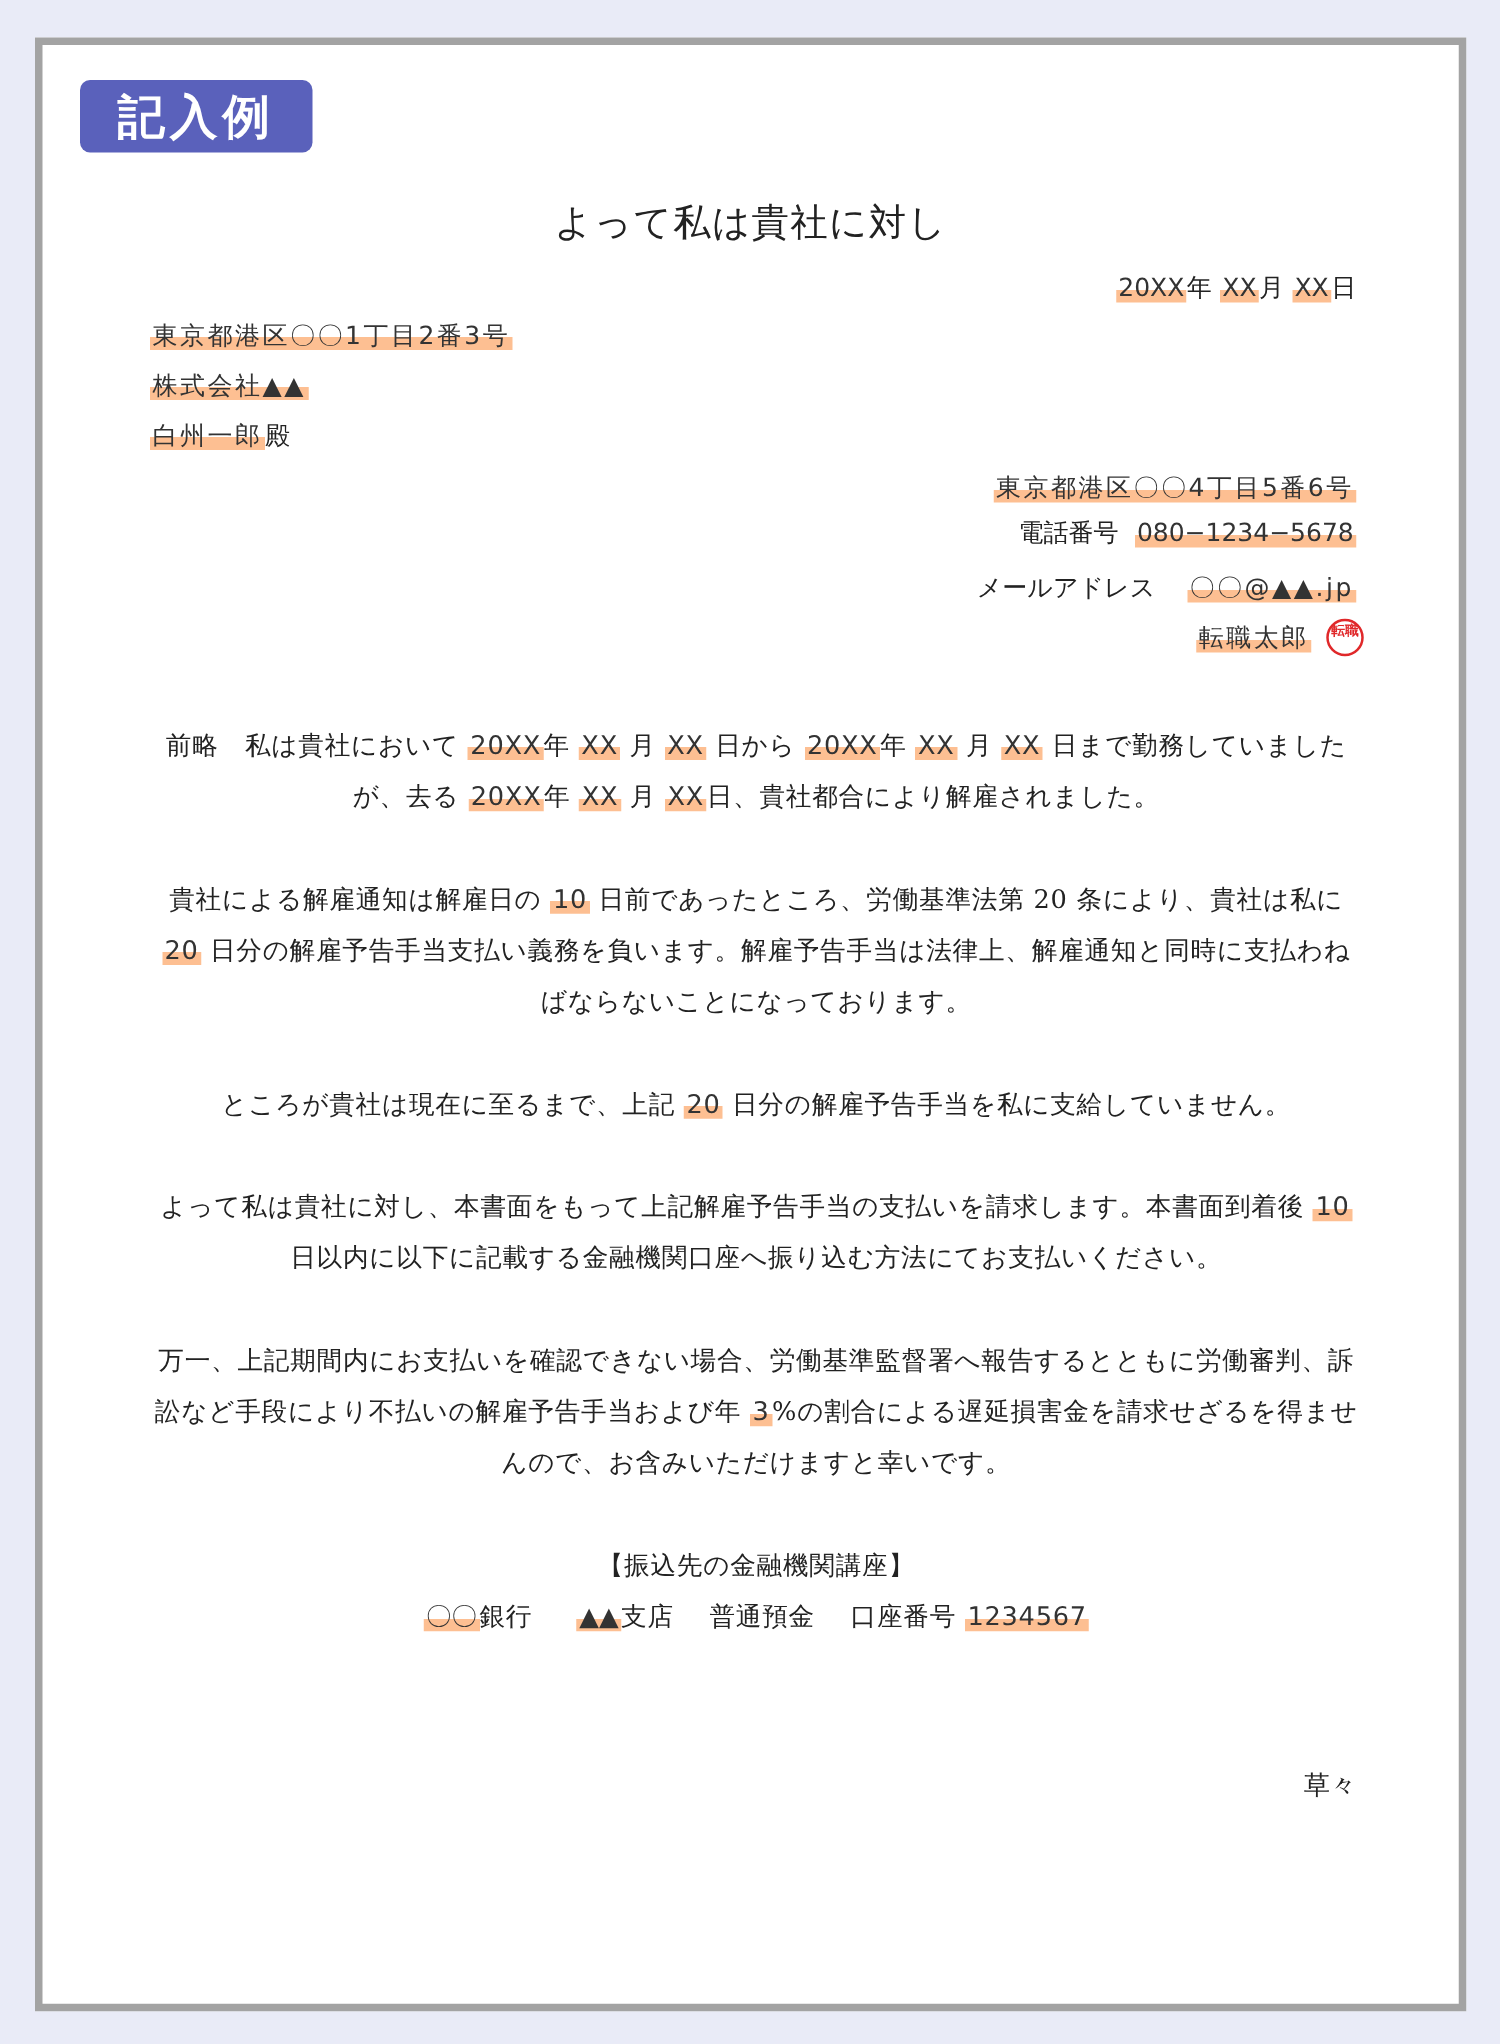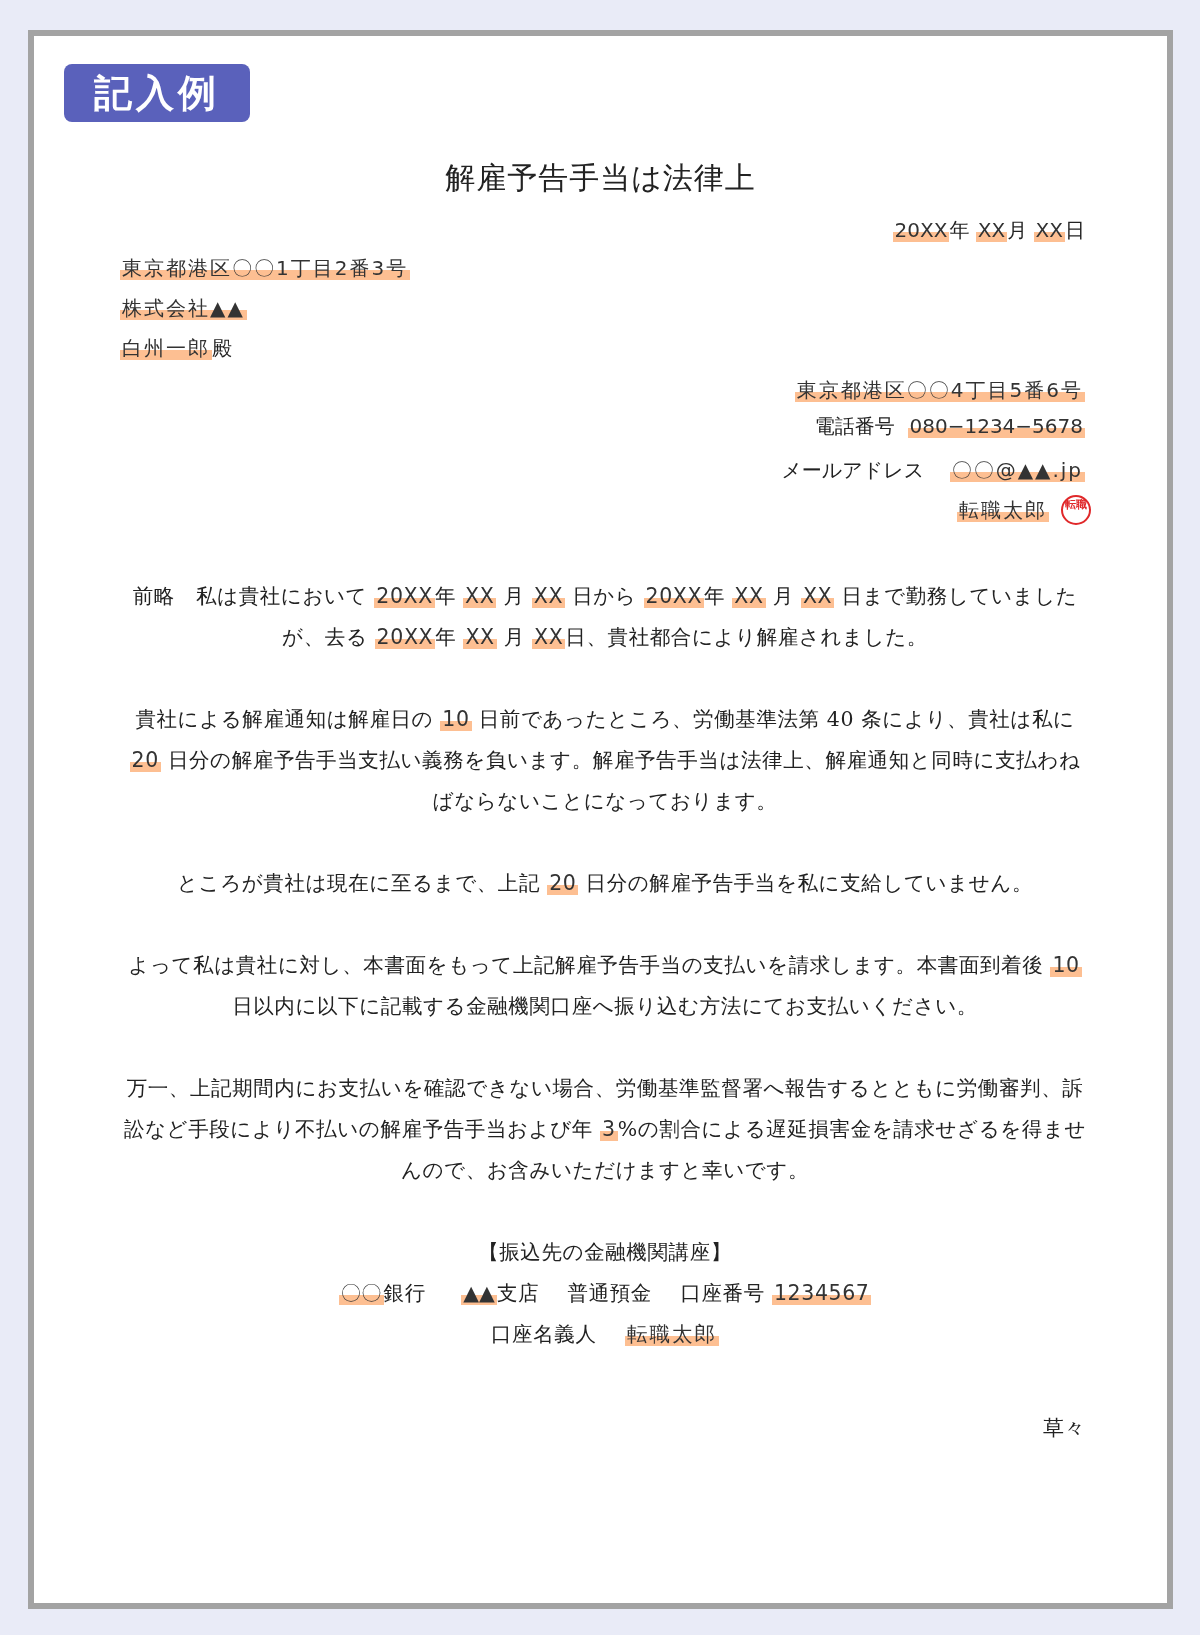--- a/index.html
+++ b/index.html
@@ -39,21 +39,21 @@
     font-family:"DejaVu Sans",sans-serif; font-weight:bold; margin-left:12px; position:relative; top:-2px;
     box-sizing:border-box; padding-top:2px;
   }
 </style>
 </head>
 <body>
 
 <div class="frame">
   <div class="badge">記入例</div>
 
-  <div class="title">解雇予告手当は法律上</div>
+  <div class="title">よって私は貴社に対し</div>
 
   <div class="line right" style="top:180px;">
     <span class="hl">20XX</span><span>年</span>
     <span class="hl">XX</span><span>月</span>
     <span class="hl">XX</span><span>日</span>
   </div>
 
   <div class="line left" style="top:218px;">
     <span class="hln">東京都港区〇〇1丁目2番3号</span>
   </div>
@@ -76,38 +76,35 @@
   <div class="line right" style="top:460px; right:76px;">
     <span class="hln">転職太郎</span><span class="stamp">転職</span>
   </div>
 
   <div class="body-p" style="top:540px;">
     <div>
       <span>前略　私は貴社において </span><span class="hl">20XX</span><span>年 </span><span class="hl">XX</span><span> 月 </span><span class="hl">XX</span><span> 日から </span><span class="hl">20XX</span><span>年 </span><span class="hl">XX</span><span> 月 </span><span class="hl">XX</span><span> 日まで勤務していましたが、去る </span><span class="hl">20XX</span><span>年 </span><span class="hl">XX</span><span> 月 </span><span class="hl">XX</span><span>日、貴社都合により解雇されました。</span>
     </div>
     <div class="gap"></div>
     <div>
-      <span>貴社による解雇通知は解雇日の </span><span class="hl">10</span><span> 日前であったところ、労働基準法第 40 条により、貴社は私に </span><span class="hl">20</span><span> 日分の解雇予告手当支払い義務を負います。解雇予告手当は法律上、解雇通知と同時に支払わねばならないことになっております。</span>
+      <span>貴社による解雇通知は解雇日の </span><span class="hl">10</span><span> 日前であったところ、労働基準法第 20 条により、貴社は私に </span><span class="hl">20</span><span> 日分の解雇予告手当支払い義務を負います。解雇予告手当は法律上、解雇通知と同時に支払わねばならないことになっております。</span>
     </div>
     <div class="gap"></div>
     <div>
       <span>ところが貴社は現在に至るまで、上記 </span><span class="hl">20</span><span> 日分の解雇予告手当を私に支給していません。</span>
     </div>
     <div class="gap"></div>
     <div>
       <span>よって私は貴社に対し、本書面をもって上記解雇予告手当の支払いを請求します。本書面到着後 </span><span class="hl">10</span><span> 日以内に以下に記載する金融機関口座へ振り込む方法にてお支払いください。</span>
     </div>
     <div class="gap"></div>
     <div>
       <span>万一、上記期間内にお支払いを確認できない場合、労働基準監督署へ報告するとともに労働審判、訴訟など手段により不払いの解雇予告手当および年 </span><span class="hl">3</span><span>%の割合による遅延損害金を請求せざるを得ませんので、お含みいただけますと幸いです。</span>
     </div>
     <div class="gap"></div>
     <div>【振込先の金融機関講座】</div>
     <div>
       <span class="hln" style="font-style:normal;letter-spacing:0">〇〇</span><span>銀行</span>&nbsp;&nbsp;&nbsp;&nbsp;&nbsp;<span class="hln" style="letter-spacing:0">▲▲</span><span>支店</span>&nbsp;&nbsp;&nbsp;&nbsp;<span>普通預金</span>&nbsp;&nbsp;&nbsp;&nbsp;<span>口座番号 </span><span class="hl">1234567</span>
     </div>
-    <div>
-      <span>口座名義人</span>&nbsp;&nbsp;&nbsp;&nbsp;<span class="hln">転職太郎</span>
-    </div>
   </div>
 
   <div class="line right" style="top:1378px; font-size:21px;">草々</div>
 </div>
 
 </body></html>

